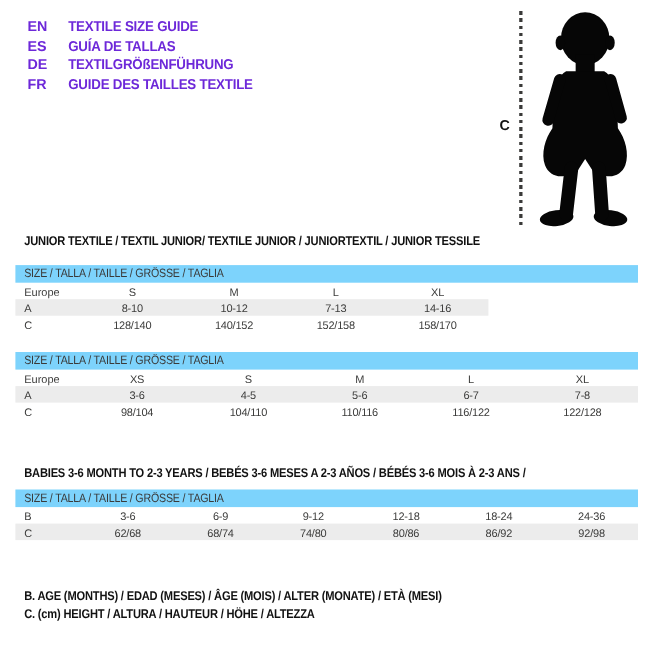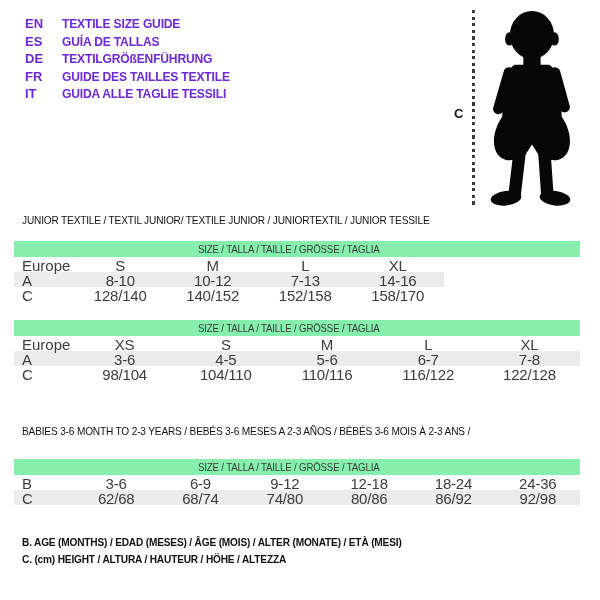--- a/index.html
+++ b/index.html
@@ -18,31 +18,31 @@
     position:absolute;left:472px;top:10px;width:3px;height:197px;
     background:repeating-linear-gradient(to bottom,#3a3a39 0 3.2px,transparent 3.2px 6.6px);
   }
   .measure-label{position:absolute;left:454px;top:106px;font-weight:700;font-size:13px;color:#111}
   .baby{position:absolute;left:483px;top:6px;width:96px;height:204px}
   
   .tbl{position:absolute;left:14px;width:566px}
   .t1{top:213px}
   .t2{top:320px}
   .t3{top:424px}
-  .tbl-title{padding-left:8px;font-weight:400;font-size:11.5px;line-height:14px;white-space:nowrap;color:#111}
+  .tbl-title{padding-left:8px;font-weight:700;font-size:11.5px;line-height:14px;white-space:nowrap;color:#111}
   .t1 .tbl-title,.t2 .tbl-title{margin-bottom:14px}
-  .t3 .tbl-title{line-height:15px;margin-bottom:20px}
+  .t3 .tbl-title{line-height:15px;margin-bottom:6px}
   .condense{display:inline-block;transform:scaleX(0.88);transform-origin:left center;letter-spacing:-0.2px}
   .sub{font-size:8px;vertical-align:-2px}
   .band{
-    box-sizing:border-box;width:566px;height:16px;background:#86efac;
+    box-sizing:border-box;width:566px;height:16px;background:#7dd3fc;
     display:flex;align-items:center;padding-left:8px;
-    font-size:11px;color:#3a3a39;white-space:nowrap;justify-content:center;
+    font-size:11px;color:#3a3a39;white-space:nowrap;
   }
-  .row{display:flex;align-items:flex-start;height:15px;font-size:15px;color:#3c3c3b;box-sizing:border-box}
+  .row{display:flex;align-items:flex-end;height:15px;font-size:10px;color:#3c3c3b;box-sizing:border-box}
   .row .lbl{width:60px;flex:0 0 60px;padding-left:8px;box-sizing:border-box}
   .row .cell{flex:1;text-align:center;letter-spacing:-0.2px}
   .w430{width:430px}
   .w566{width:566px}
   .stripe{background:#ececec}
   
   .legend{position:absolute;left:22px;top:534px}
   .legend-line{font-weight:700;font-size:11.5px;line-height:17.2px;white-space:nowrap;color:#111}
 </style>
 </head>
@@ -59,24 +59,20 @@
       <span class="lang-code">ES</span>
       <span class="lang-text">GUÍA DE TALLAS</span>
     </div>
     <div class="lang-row">
       <span class="lang-code">DE</span>
       <span class="lang-text">TEXTILGRÖßENFÜHRUNG</span>
     </div>
     <div class="lang-row">
       <span class="lang-code">FR</span>
       <span class="lang-text">GUIDE DES TAILLES TEXTILE</span>
-    </div>
-    <div class="lang-row">
-      <span class="lang-code">IT</span>
-      <span class="lang-text">GUIDA ALLE TAGLIE TESSILI</span>
     </div>
   </div>
 
   <div class="measure-line"></div>
   <div class="measure-label">C</div>
   <svg class="baby" viewBox="0 0 100 206" aria-hidden="true">
     <g fill="#060606" stroke="none">
       <ellipse cx="51" cy="27" rx="23" ry="25"></ellipse>
       <ellipse cx="27.5" cy="31" rx="4.5" ry="7"></ellipse>
       <ellipse cx="74.5" cy="31" rx="4.5" ry="7"></ellipse>

